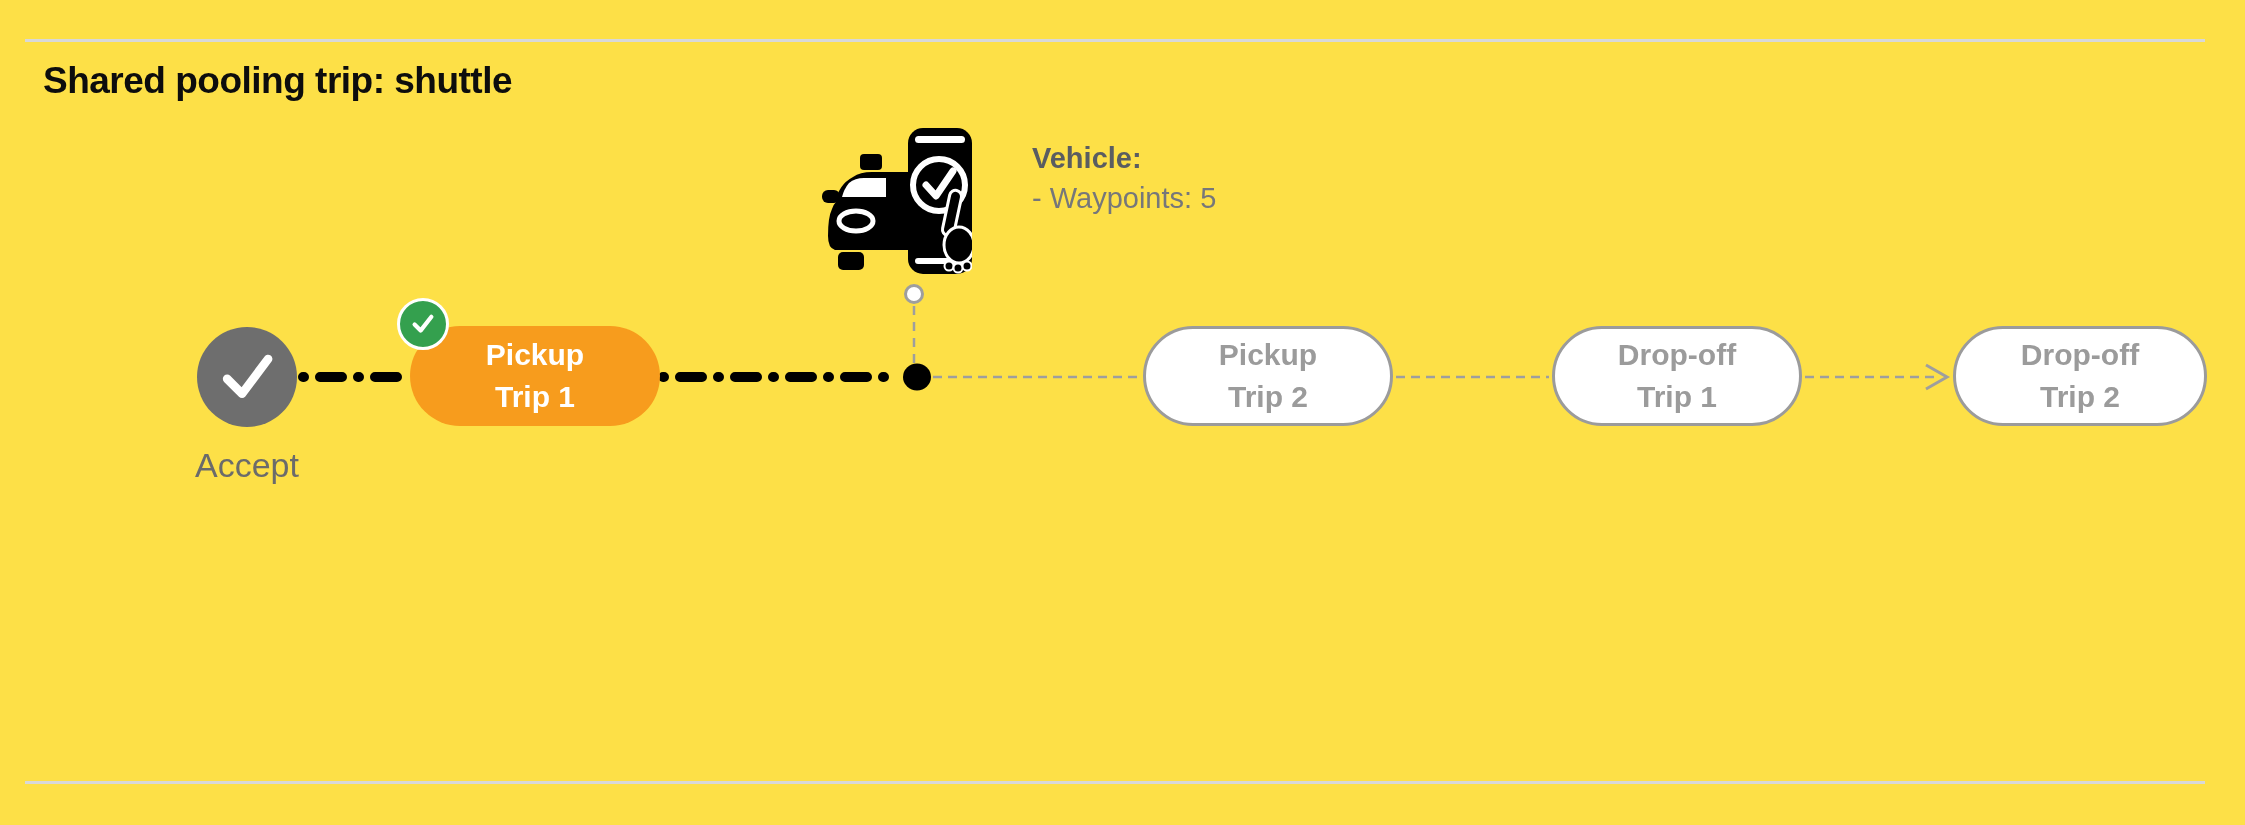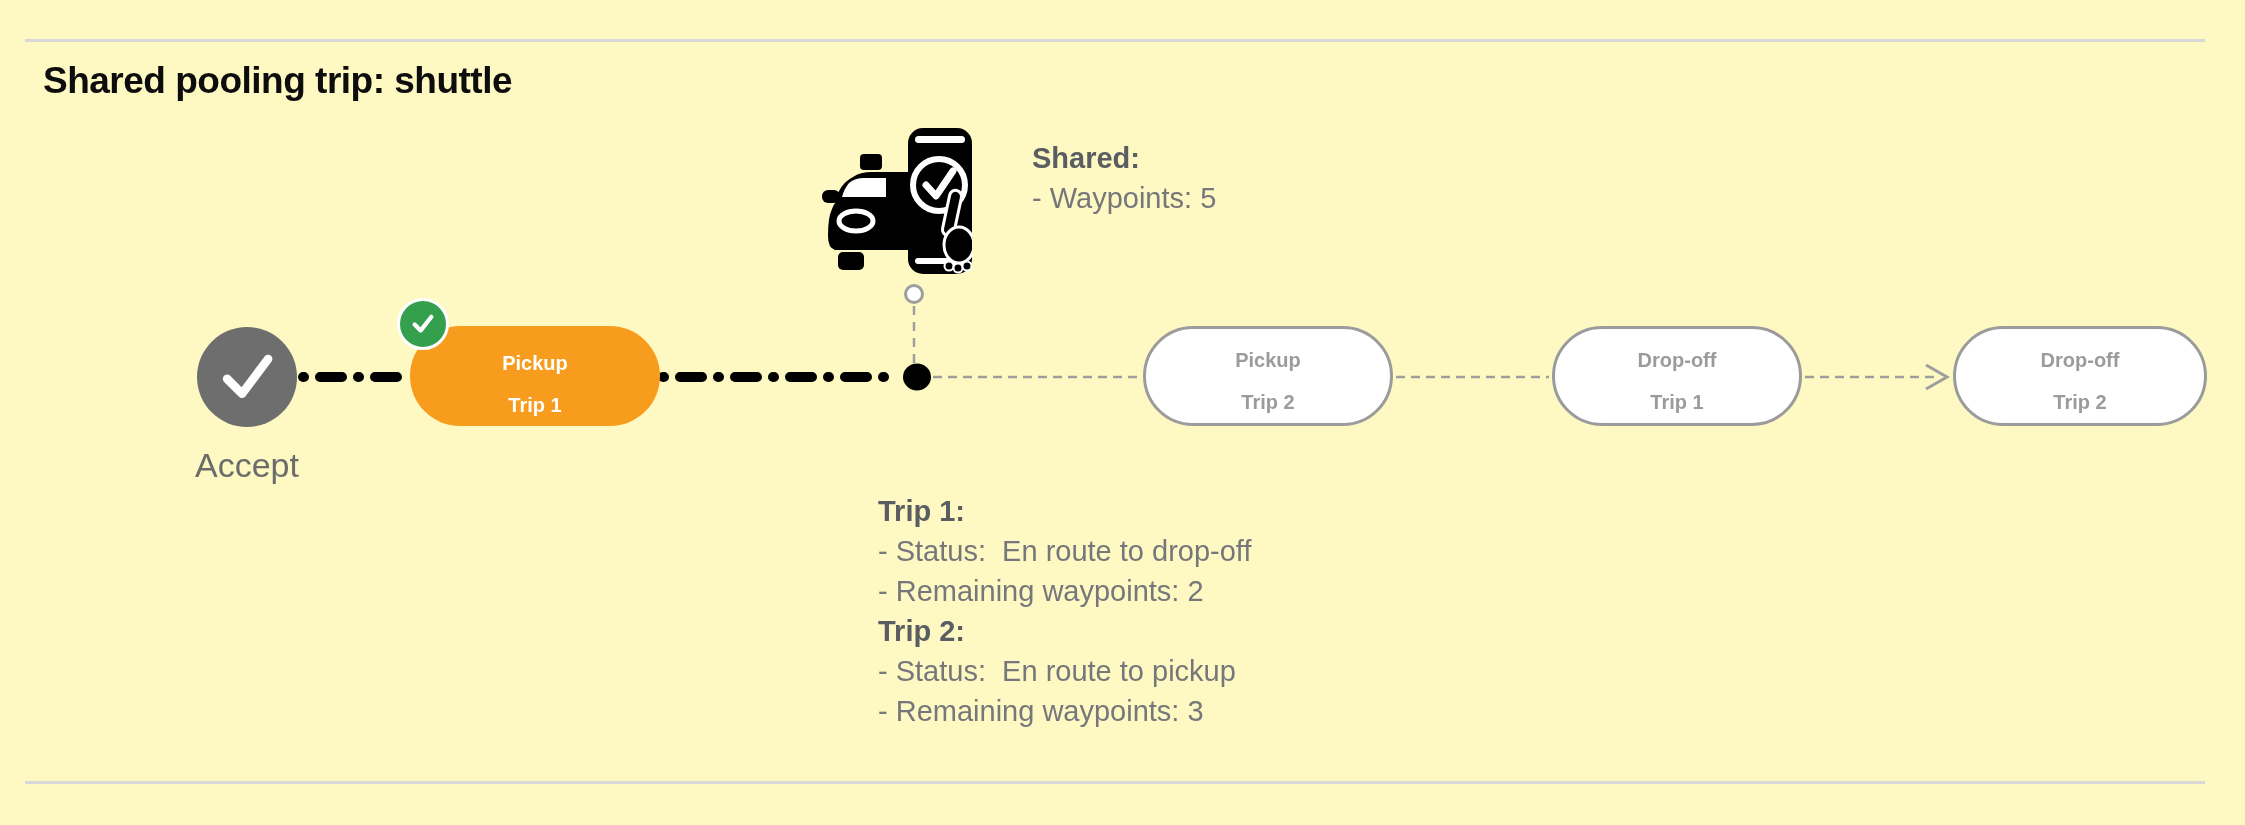--- a/index.html
+++ b/index.html
@@ -1,17 +1,17 @@
 <!DOCTYPE html>
 <html><head>
 <meta charset="utf-8">
 <style>
   html,body{margin:0;padding:0;background:#fff;}
   .page{
-    position:relative;width:2245px;height:825px;background:#fef9c3;overflow:hidden;
+    position:relative;width:2245px;height:825px;background:#fde047;overflow:hidden;
     font-family:"Liberation Sans", sans-serif;
   }
   .rule{position:absolute;left:25px;width:2180px;height:3px;background:#D8D8D8;}
   .rule-top{top:39px;}
   .rule-bottom{top:781px;}
   .title{
     position:absolute;left:43px;top:60px;margin:0;
     font-size:37px;font-weight:700;color:#0d0d0d;letter-spacing:-0.5px;
   }
   .connector-layer{position:absolute;left:0;top:0;width:2245px;height:825px;}
@@ -22,22 +22,22 @@
     background:#6E6E6E;display:flex;align-items:center;justify-content:center;
   }
   .accept-label{
     position:absolute;left:110px;top:446px;width:274px;
     text-align:center;color:#6B6B6B;font-size:34px;line-height:39px;font-weight:400;
   }
 
   
   .pill{
     position:absolute;top:326px;height:100px;border-radius:52px;box-sizing:border-box;
-    display:flex;flex-direction:column;align-items:center;justify-content:flex-end;
-    font-size:20px;font-weight:700;line-height:42px;text-align:center;
+    display:flex;flex-direction:column;align-items:center;justify-content:center;
+    font-size:30px;font-weight:700;line-height:42px;text-align:center;
   }
   .pill-active{left:410px;width:250px;background:#F79C1D;color:#fff;}
   .pill-pending{background:#fff;border:3px solid #9B9B9B;color:#9B9B9B;}
   .pill-pickup2{left:1143px;width:250px;}
   .pill-dropoff1{left:1552px;width:250px;}
   .pill-dropoff2{left:1953px;width:254px;}
 
   
   .badge{
     position:absolute;left:397px;top:298px;width:46px;height:46px;border-radius:50%;
@@ -132,28 +132,20 @@
 
       <rect x="124" y="62" width="12" height="46" rx="6" transform="rotate(12 130 85)" fill="#000" stroke="#fff" stroke-width="3"></rect>
       <ellipse cx="137" cy="117" rx="15" ry="18" fill="#000" stroke="#fff" stroke-width="3"></ellipse>
       <circle cx="127" cy="138" r="4.5" fill="#000" stroke="#fff" stroke-width="2"></circle>
       <circle cx="136" cy="140" r="4.5" fill="#000" stroke="#fff" stroke-width="2"></circle>
       <circle cx="145" cy="138" r="4.5" fill="#000" stroke="#fff" stroke-width="2"></circle>
     </svg>
   </div>
 
   <div class="info-block vehicle-info">
-    <div class="info-heading">Shared:</div>
+    <div class="info-heading">Vehicle:</div>
     <div class="info-line">- Waypoints: 5</div>
   </div>
 
-  <div class="info-block trip-info">
-    <div class="info-heading">Trip 1:</div>
-    <div class="info-line">- Status:  En route to drop-off</div>
-    <div class="info-line">- Remaining waypoints: 2</div>
-    <div class="info-heading">Trip 2:</div>
-    <div class="info-line">- Status:  En route to pickup</div>
-    <div class="info-line">- Remaining waypoints: 3</div>
-  </div>
 
   <div class="rule rule-bottom"></div>
 
 </div>
 
 </body></html>

